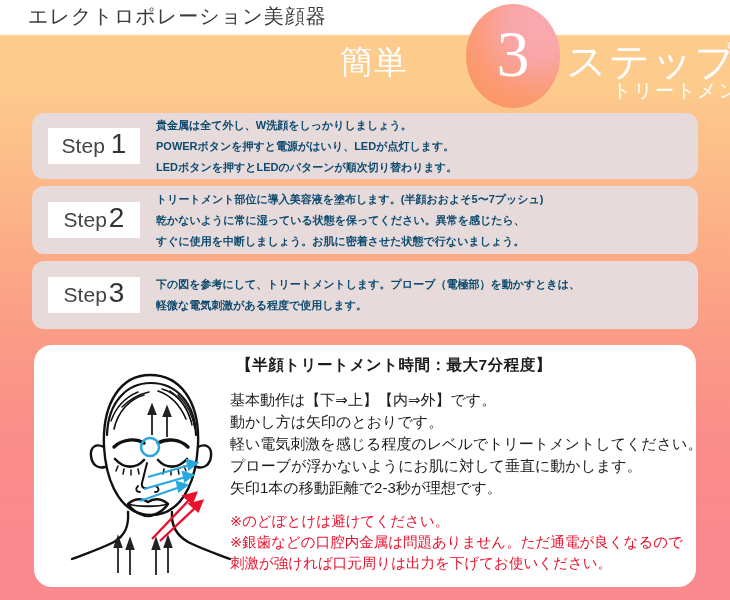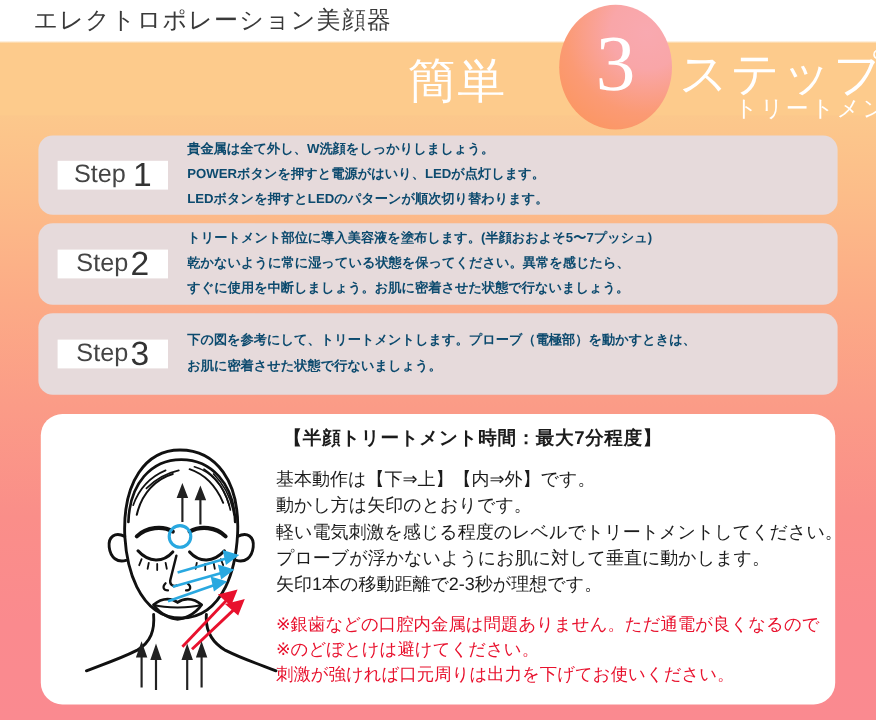--- a/index.html
+++ b/index.html
@@ -25,21 +25,21 @@
     background:#fdcb8c;
   }
   .brand{
     position:absolute;left:22px;top:38px;
     font-family:"Liberation Serif","DejaVu Serif",serif;
     font-size:43px;color:#4c4c4c;letter-spacing:2px;white-space:nowrap;
   }
   .kantan{
     position:absolute;left:340px;top:40px;
     font-family:"Liberation Serif","DejaVu Serif",serif;
-    font-size:40px;color:#ffffff;letter-spacing:1px;white-space:nowrap;
+    font-size:33px;color:#ffffff;letter-spacing:1px;white-space:nowrap;
   }
   .circle3{
     position:absolute;left:466px;top:4px;width:94px;height:104px;
     border-radius:50%;
     background:radial-gradient(circle at 78% 22%, #f9a9b0 0%, #f9a6a8 28%, #fb9a74 62%, #fb9457 100%);
   }
   .circle3 span{
     position:absolute;left:0;top:0;width:94px;height:104px;
     display:flex;align-items:center;justify-content:center;
     font-family:"Liberation Serif","DejaVu Serif",serif;
@@ -60,22 +60,22 @@
   .step-panel{
     position:absolute;left:32px;width:666px;
     background:#e6dadb;border-radius:12px;
   }
   #step-1{top:113px;height:66px;}
   #step-2{top:186px;height:68px;}
   #step-3{top:261px;height:68px;}
 
   .step-badge{
     position:absolute;left:16px;top:50%;transform:translateY(-50%);
-    width:92px;height:24px;background:#ffffff;
-    display:flex;justify-content:center;
+    width:92px;height:36px;background:#ffffff;
+    display:flex;align-items:center;justify-content:center;
   }
   .step-badge .sw{
     font-family:"Liberation Sans","DejaVu Sans",sans-serif;
     font-size:21px;color:#444;font-weight:400;letter-spacing:0px;
   }
   .step-badge .sn{
     font-family:"Liberation Sans","DejaVu Sans",sans-serif;
     font-size:28px;color:#333;font-weight:400;margin-left:2px;line-height:1;
     position:relative;top:-2px;
   }
@@ -158,21 +158,21 @@
     </div>
   </div>
 
   <div class="step-panel" id="step-3">
     <div class="step-badge">
       <span class="sw">Step</span>
       <span class="sn">3</span>
     </div>
     <div class="step-lines">
       <div>下の図を参考にして、トリートメントします。プローブ（電極部）を動かすときは、</div>
-      <div>お肌に密着させた状態で行ないましょう。</div>
+      <div>軽微な電気刺激がある程度で使用します。</div>
     </div>
   </div>
 
   <div id="bottom-panel">
 
     <div class="panel-heading">【半顔トリートメント時間：最大7分程度】</div>
 
     <div class="face-wrap">
       <svg width="190" height="222" viewBox="0 0 190 222" xmlns="http://www.w3.org/2000/svg">
         <g fill="none" stroke="#111" stroke-width="2.4" stroke-linecap="round" stroke-linejoin="round">
@@ -256,20 +256,20 @@
     </div>
 
     <div class="body-lines">
       <div class="bl">基本動作は【下⇒上】【内⇒外】です。</div>
       <div class="bl">動かし方は矢印のとおりです。</div>
       <div class="bl">軽い電気刺激を感じる程度のレベルでトリートメントしてください。</div>
       <div class="bl">プローブが浮かないようにお肌に対して垂直に動かします。</div>
       <div class="bl">矢印1本の移動距離で2-3秒が理想です。</div>
 
       <div class="red-block">
+        <div class="rl">※のどぼとけは避けてください。</div>
         <div class="rl">※銀歯などの口腔内金属は問題ありません。ただ通電が良くなるので</div>
-        <div class="rl">※のどぼとけは避けてください。</div>
         <div class="rl">刺激が強ければ口元周りは出力を下げてお使いください。</div>
       </div>
     </div>
 
   </div>
 </div>
 
 </body></html>

